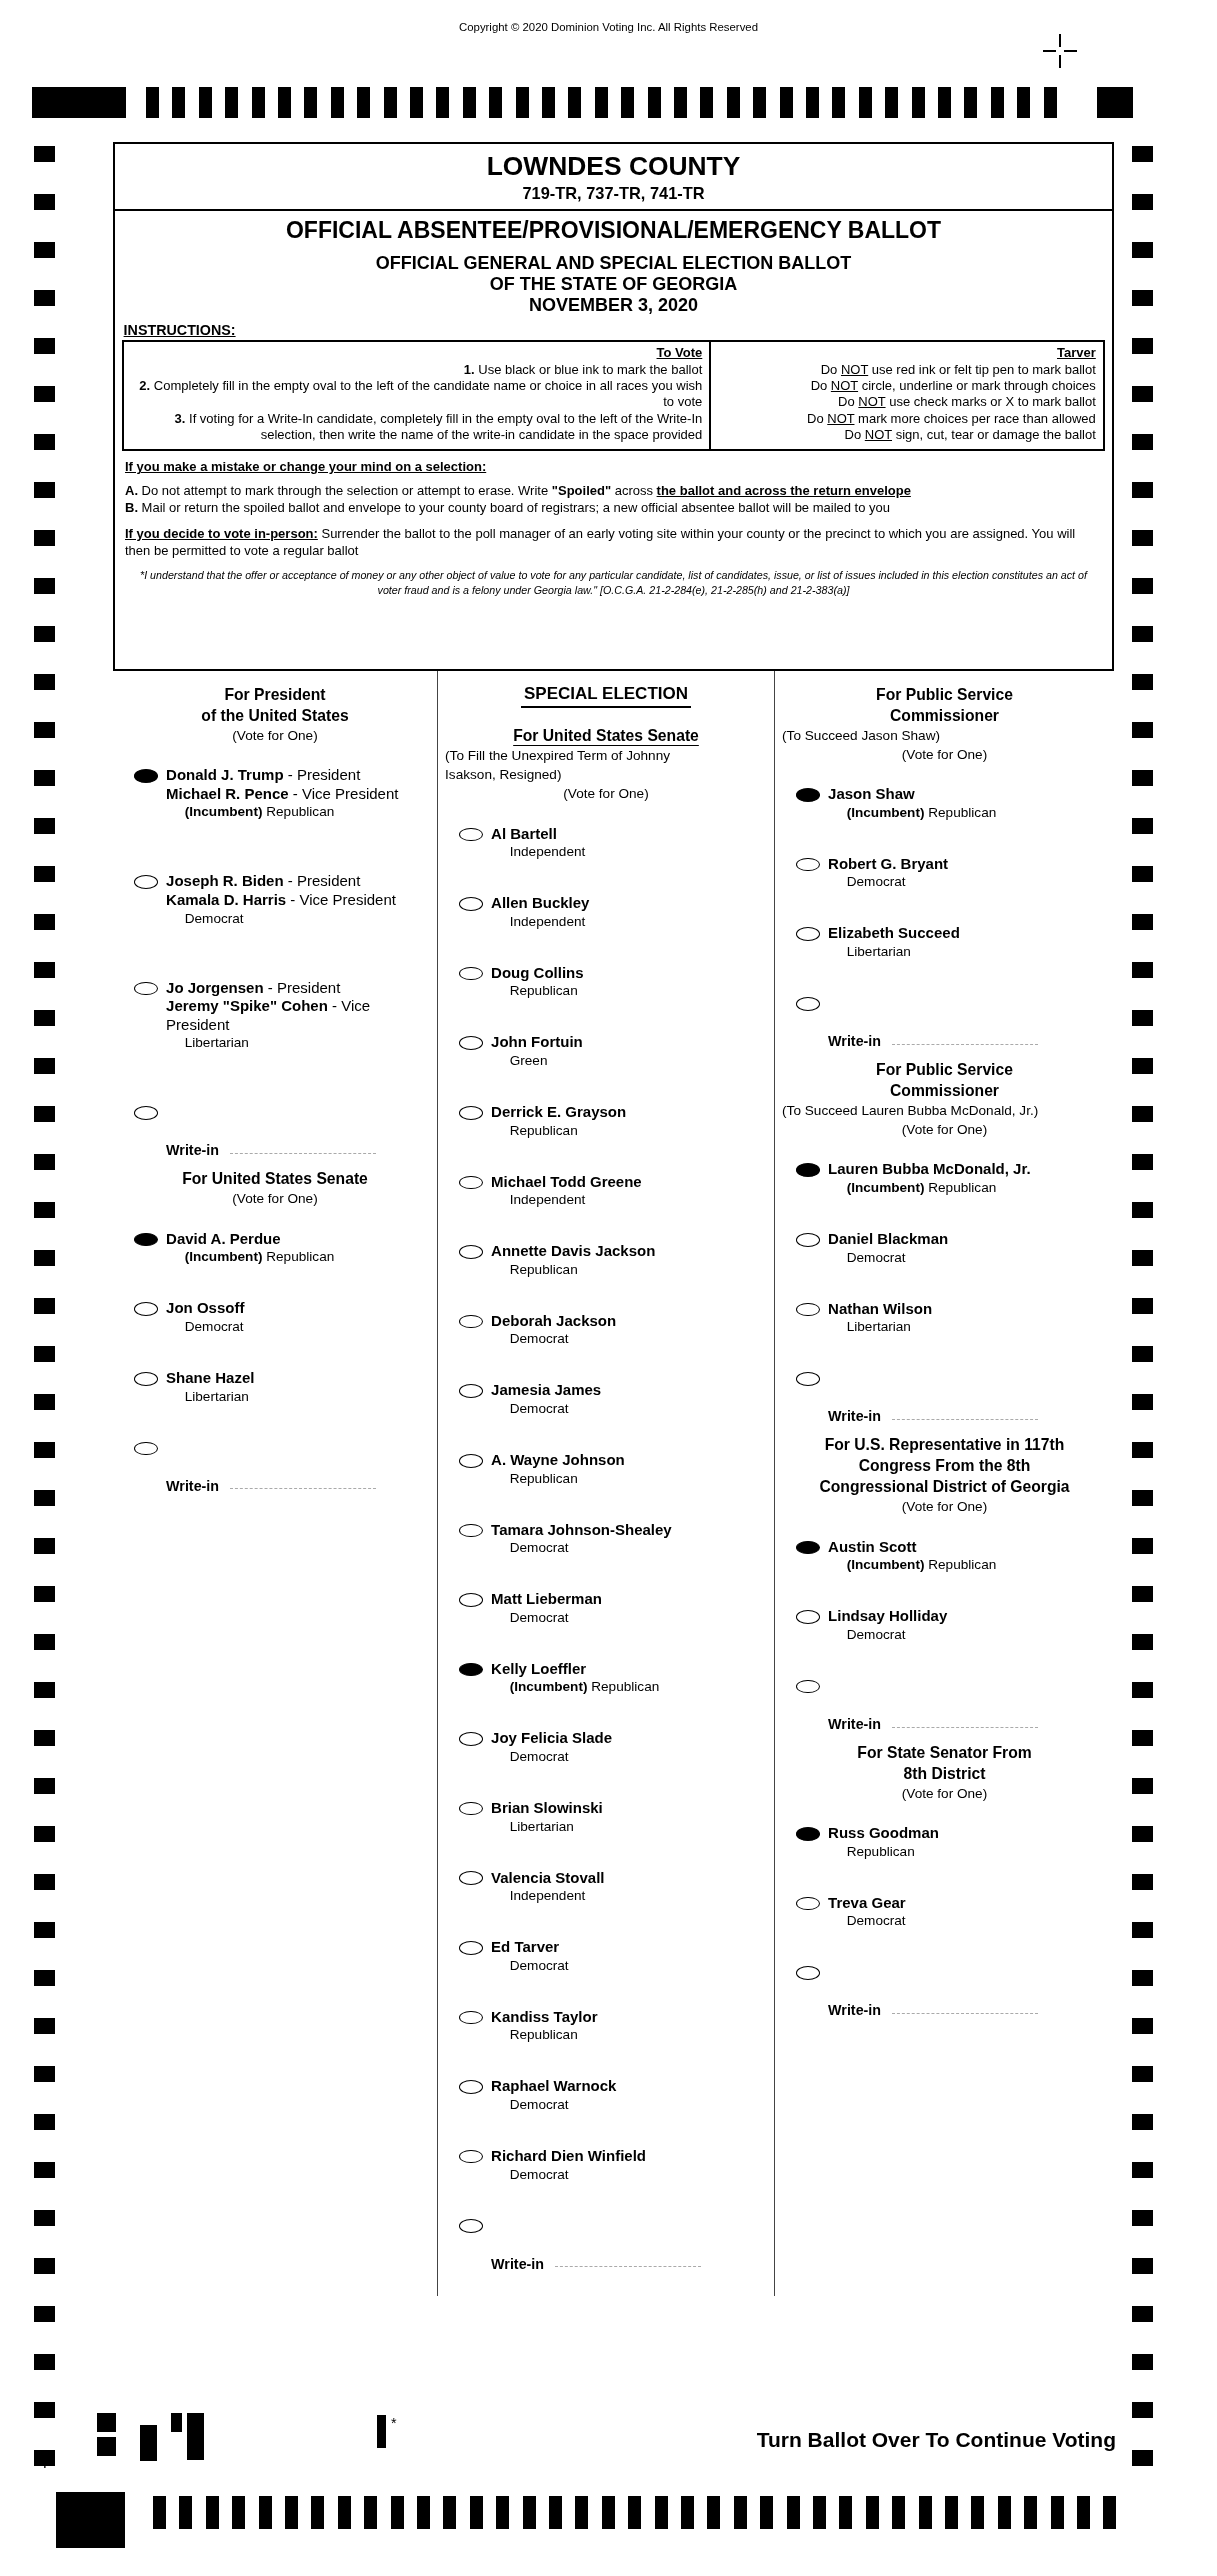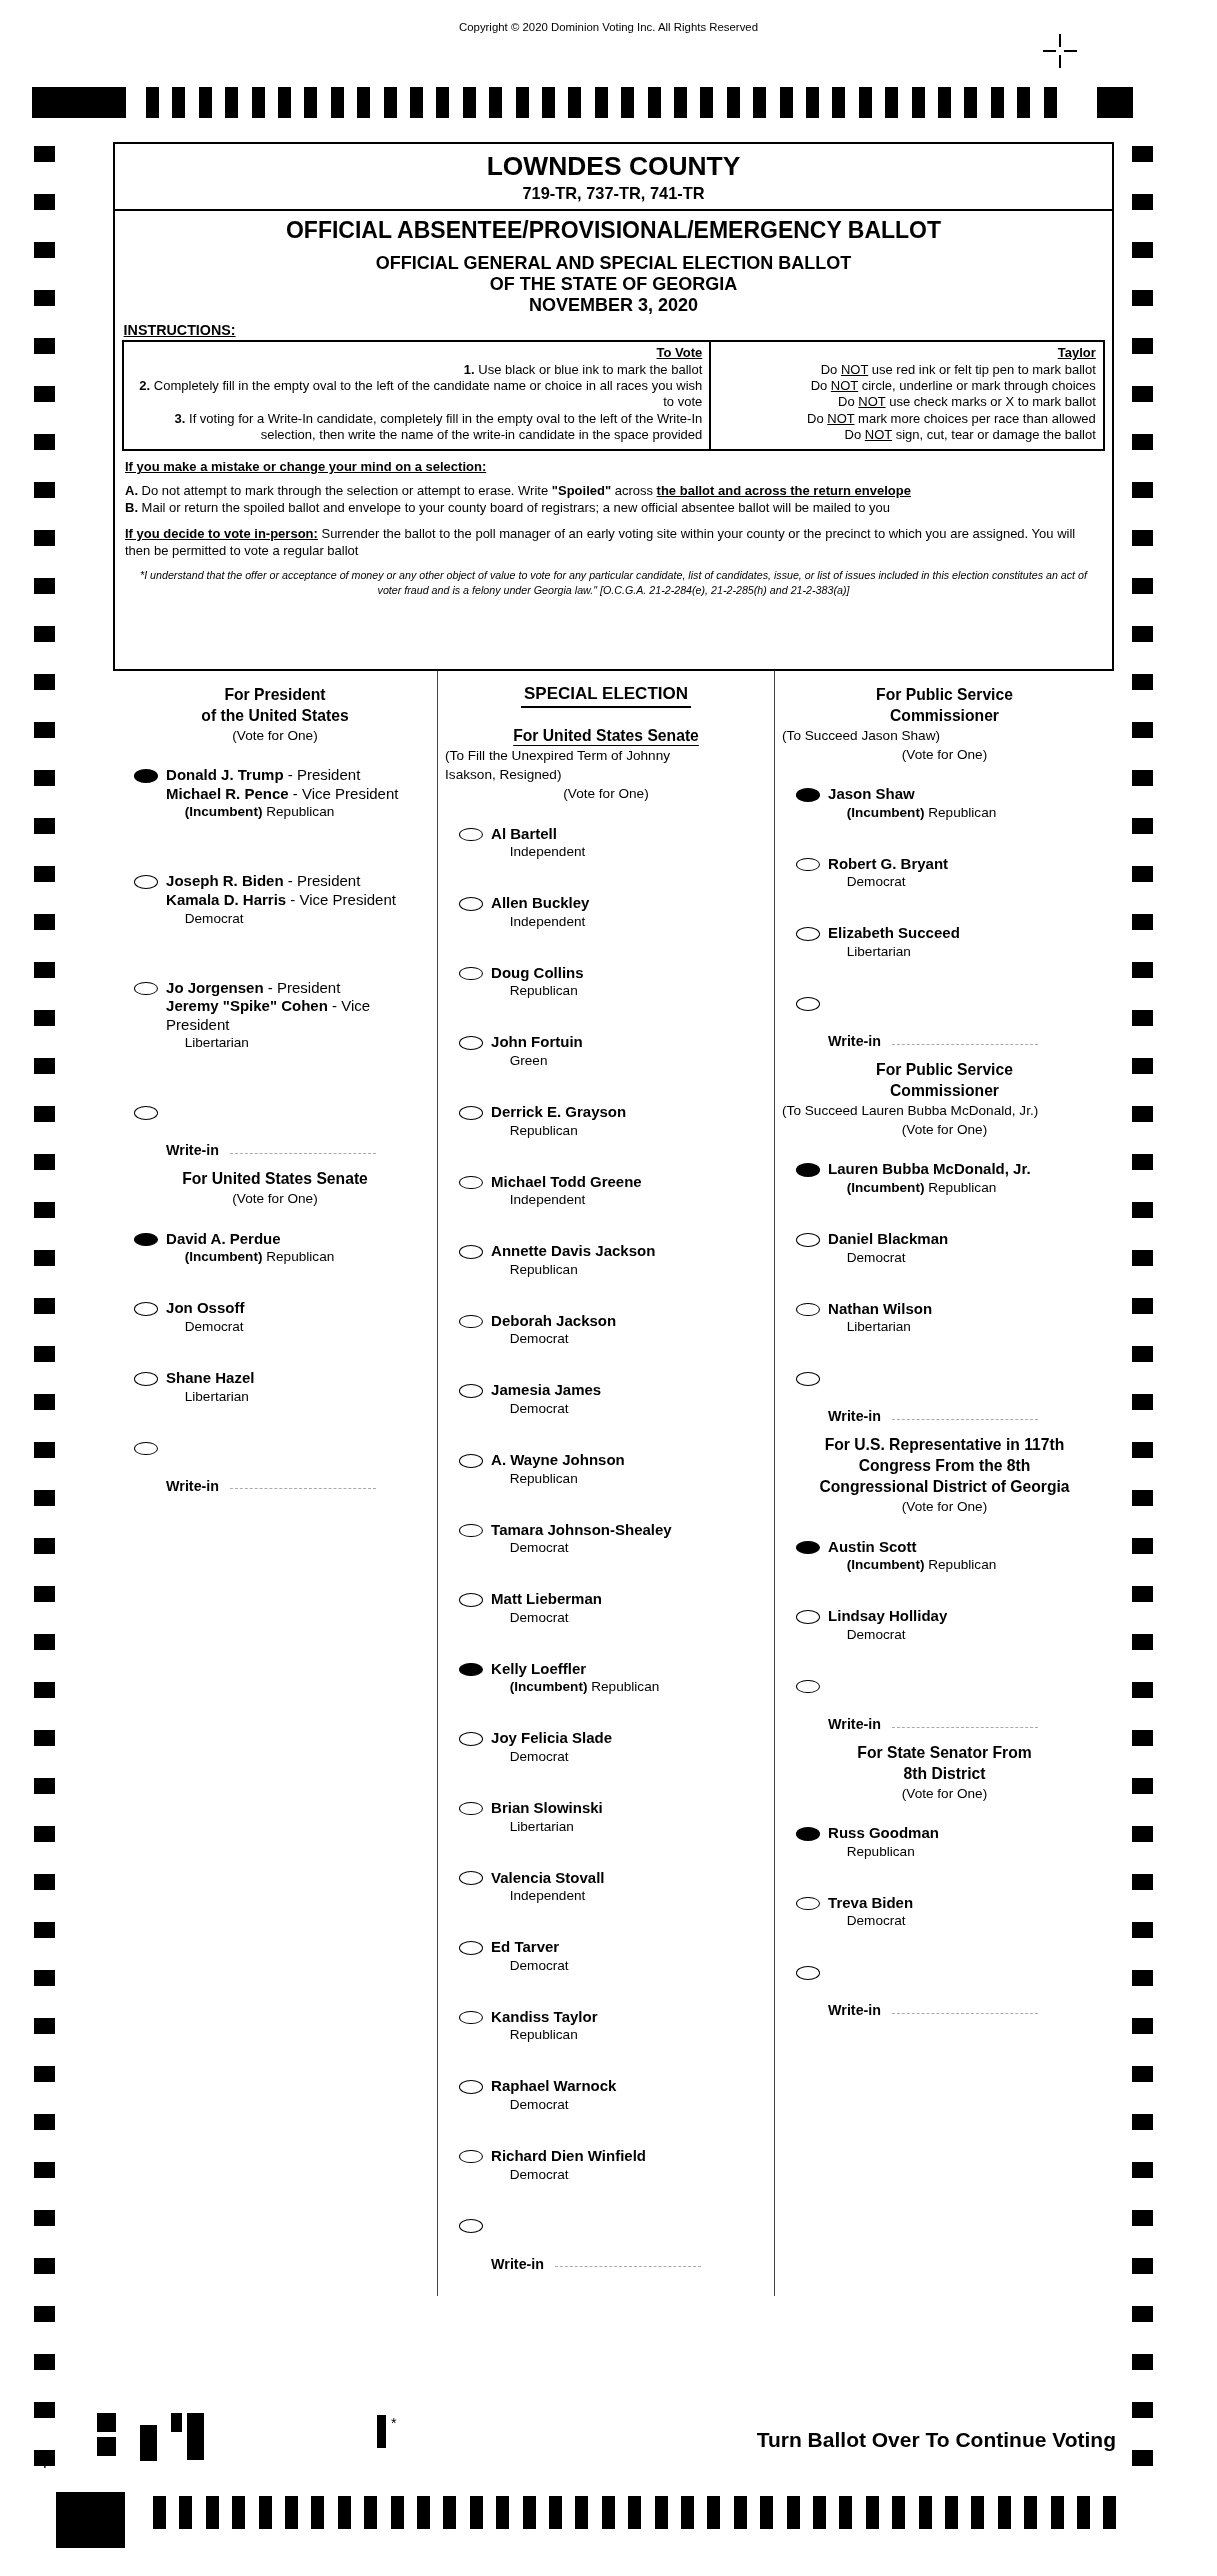--- a/index.html
+++ b/index.html
@@ -119,21 +119,21 @@
     <div class="instr-box">
       <div class="instr-col instr-tovote">
         <div class="instr-title">To Vote</div>
         <div>
             <div class="tv-item"><b>1. </b>Use black or blue ink to mark the ballot</div>
             <div class="tv-item"><b>2. </b>Completely fill in the empty oval to the left of the candidate name or choice in all races you wish to vote</div>
             <div class="tv-item"><b>3. </b>If voting for a Write-In candidate, completely fill in the empty oval to the left of the Write-In selection, then write the name of the write-in candidate in the space provided</div>
           </div>
       </div>
       <div class="instr-col instr-warning">
-        <div class="instr-title">Taylor</div>
+        <div class="instr-title">Tarver</div>
         <div>
             <div class="warn-item">Do <span class="u">NOT</span> use red ink or felt tip pen to mark ballot</div>
             <div class="warn-item">Do <span class="u">NOT</span> circle, underline or mark through choices</div>
             <div class="warn-item">Do <span class="u">NOT</span> use check marks or X to mark ballot</div>
             <div class="warn-item">Do <span class="u">NOT</span> mark more choices per race than allowed</div>
             <div class="warn-item">Do <span class="u">NOT</span> sign, cut, tear or damage the ballot</div>
           </div>
       </div>
     </div>
 
@@ -478,21 +478,21 @@
           <div class="candidate">
             <span class="oval filled"></span>
             <div class="cand-lines">
               <div class="cand-name"><b>Russ Goodman</b></div>
               <div class="cand-party">Republican</div>
             </div>
           </div>
           <div class="candidate">
             <span class="oval"></span>
             <div class="cand-lines">
-              <div class="cand-name"><b>Treva Biden</b></div>
+              <div class="cand-name"><b>Treva Gear</b></div>
               <div class="cand-party">Democrat</div>
             </div>
           </div>
           <div class="write-in-oval-row">
             <span class="oval"></span>
           </div>
           <div class="write-in-row">
             <span class="write-in-label">Write-in</span>
             <span class="write-in-line"></span>
           </div>

